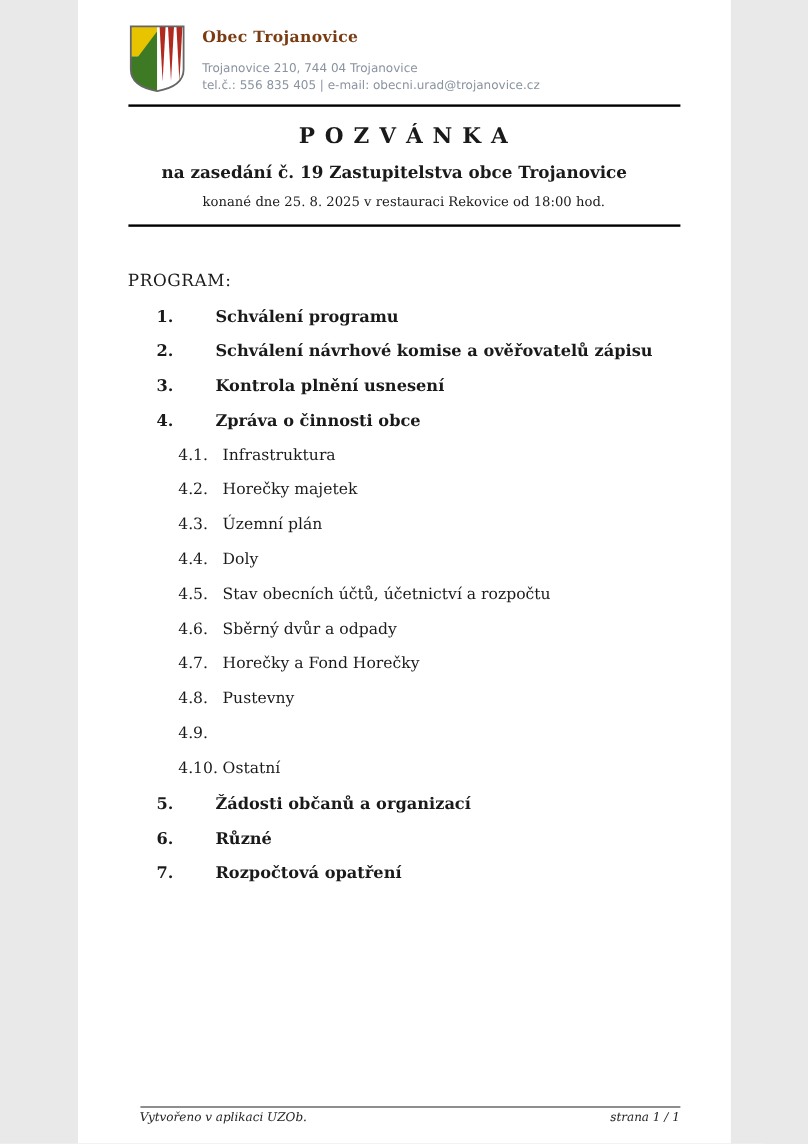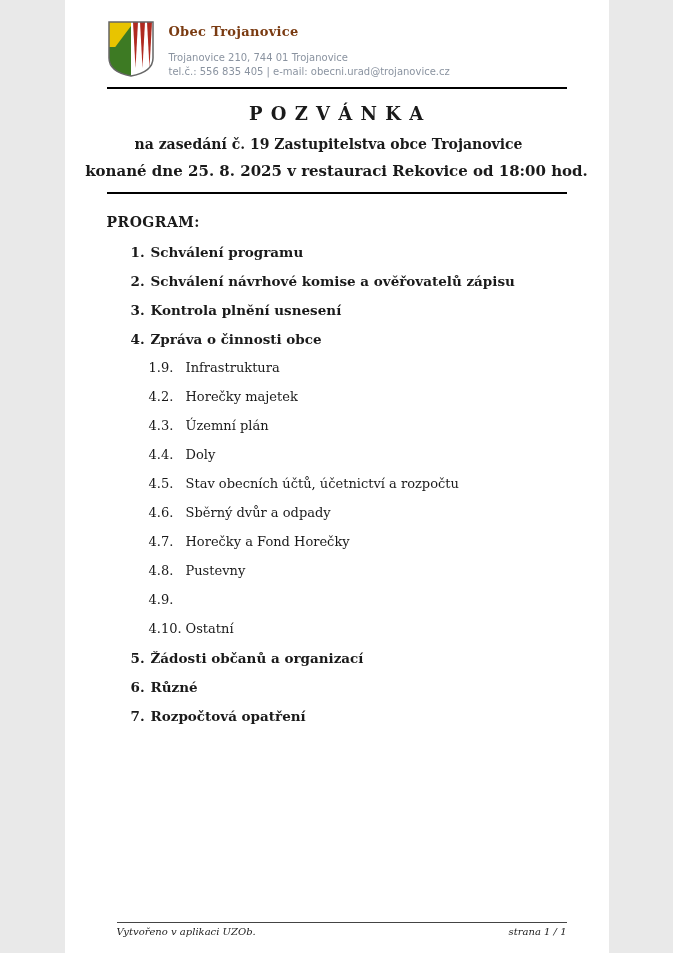--- a/index.html
+++ b/index.html
@@ -16,28 +16,28 @@
   .header-text { padding-top:4px; }
   .org-name { font-weight:bold; font-size:13px; color:#7a3b12; letter-spacing:0.3px; }
   .org-address { color:#8a93a0; font-size:10px; margin-top:13px; font-family:"DejaVu Sans", sans-serif; }
   .org-contact { color:#8a93a0; font-size:10px; margin-top:3px; font-family:"DejaVu Sans", sans-serif; }
   
   .rule { border:none; border-top:2.5px solid #000; margin:9px 42px 0 42px; height:0; }
   
   .title-block { text-align:center; }
   .doc-title { font-size:18px; font-weight:bold; margin:14px 0 12px 0; letter-spacing:1px; }
   .doc-subtitle { font-size:14px; font-weight:bold; margin:10px 16px 0 0; }
-  .doc-details { font-size:15px; font-weight:bold; margin:10px 0 12px 0; }
+  .doc-details { font-size:11px; font-weight:normal; margin:10px 0 12px 0; }
   
   .program { padding:0 42px; }
-  .program-heading { font-weight:bold; font-size:14px; margin-top:20px; letter-spacing:0.5px; }
+  .program-heading { font-weight:normal; font-size:14px; margin-top:37px; letter-spacing:0.5px; }
   .items { margin-top:1px; }
   .item { display:flex; margin-top:15px; font-weight:bold; font-size:13.5px; padding-left:24px; line-height:14px; }
   .item .num { min-width:19px; flex:0 0 auto; }
-  .item .label { padding-left:1px; }
+  .item .label { padding-left:1px;margin-left:29px; }
   .subitems { }
   .subitem { display:flex; margin-top:15px; font-weight:normal; font-size:13px; padding-left:42px; line-height:14px; }
   .subitem .num { min-width:37px; flex:0 0 auto; }
   
   .footer {
     position:absolute; left:52px; right:42px; bottom:16px;
     border-top:1.5px solid #444; padding-top:3px;
     display:flex; justify-content:space-between;
     font-style:italic; font-size:10px; color:#222;
   }
@@ -62,21 +62,21 @@
           <rect x="24" y="0" width="24" height="58" fill="#ffffff"></rect>
           <polygon points="26,2 31,2 28.5,48" fill="#b02a20"></polygon>
           <polygon points="33,2 38,2 35.5,48" fill="#b02a20"></polygon>
           <polygon points="40,2 45,2 42.5,48" fill="#b02a20"></polygon>
         </g>
         <path d="M2,2 H46 V38 Q46,52 24,56 Q2,52 2,38 Z" fill="none" stroke="#666666" stroke-width="1.5"></path>
       </svg>
     </div>
     <div class="header-text">
       <div class="org-name">Obec Trojanovice</div>
-      <div class="org-address">Trojanovice 210, 744 01 Trojanovice</div>
+      <div class="org-address">Trojanovice 210, 744 04 Trojanovice</div>
       <div class="org-contact">tel.č.: 556 835 405 | e-mail: obecni.urad@trojanovice.cz</div>
     </div>
   </header>
 
   <hr class="rule">
 
   <section class="title-block">
     <h1 class="doc-title">P O Z V Á N K A</h1>
     <h2 class="doc-subtitle">na zasedání č. 19 Zastupitelstva obce Trojanovice</h2>
     <div class="doc-details">konané dne 25. 8. 2025 v restauraci Rekovice od 18:00 hod.</div>
@@ -104,21 +104,21 @@
         <span class="label">Kontrola plnění usnesení</span>
       </div>
 
       <div class="item">
         <span class="num">4.</span>
         <span class="label">Zpráva o činnosti obce</span>
       </div>
 
       <div class="subitems">
         <div class="subitem">
-          <span class="num">1.9.</span>
+          <span class="num">4.1.</span>
           <span class="label">Infrastruktura</span>
         </div>
         <div class="subitem">
           <span class="num">4.2.</span>
           <span class="label">Horečky majetek</span>
         </div>
         <div class="subitem">
           <span class="num">4.3.</span>
           <span class="label">Územní plán</span>
         </div>

